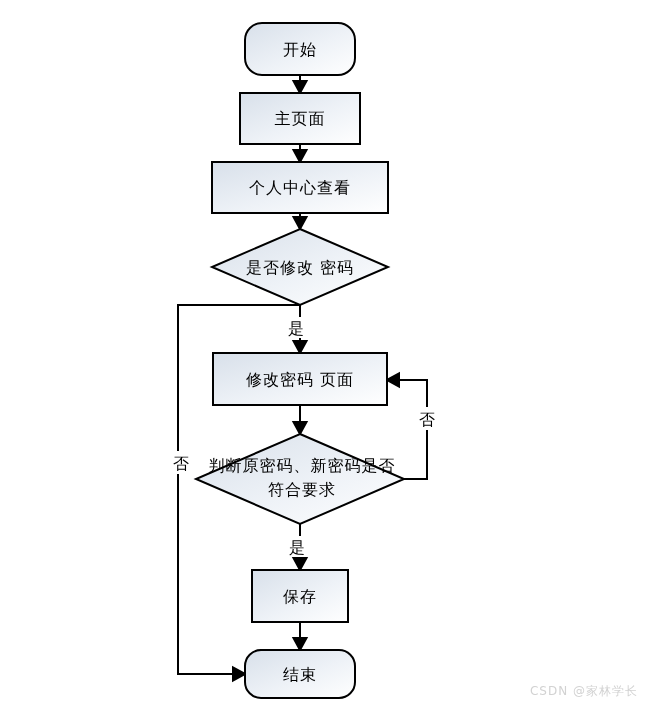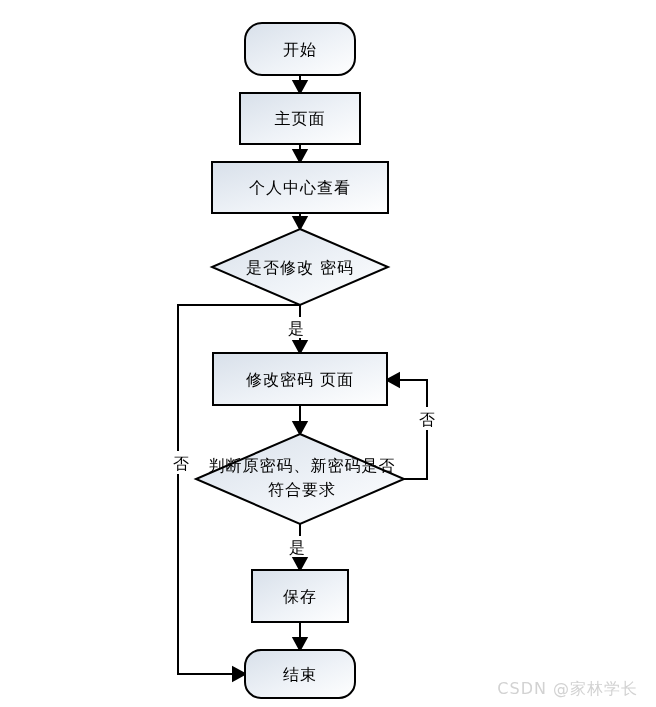--- a/index.html
+++ b/index.html
@@ -23,21 +23,21 @@
     font-size: 16px;
     letter-spacing: 1px;
   }
   .edge-label {
     font-size: 16px;
   }
   .watermark {
     position: absolute;
     right: 18px;
     bottom: 7px;
-    font-size: 16px;
+    font-size: 12px;
     color: #d2d2d2;
     letter-spacing: 1px;
     user-select: none;
   }
 </style>
 </head>
 <body>
 
 <div class="stage">
   <svg width="656" height="707" viewBox="0 0 656 707">

